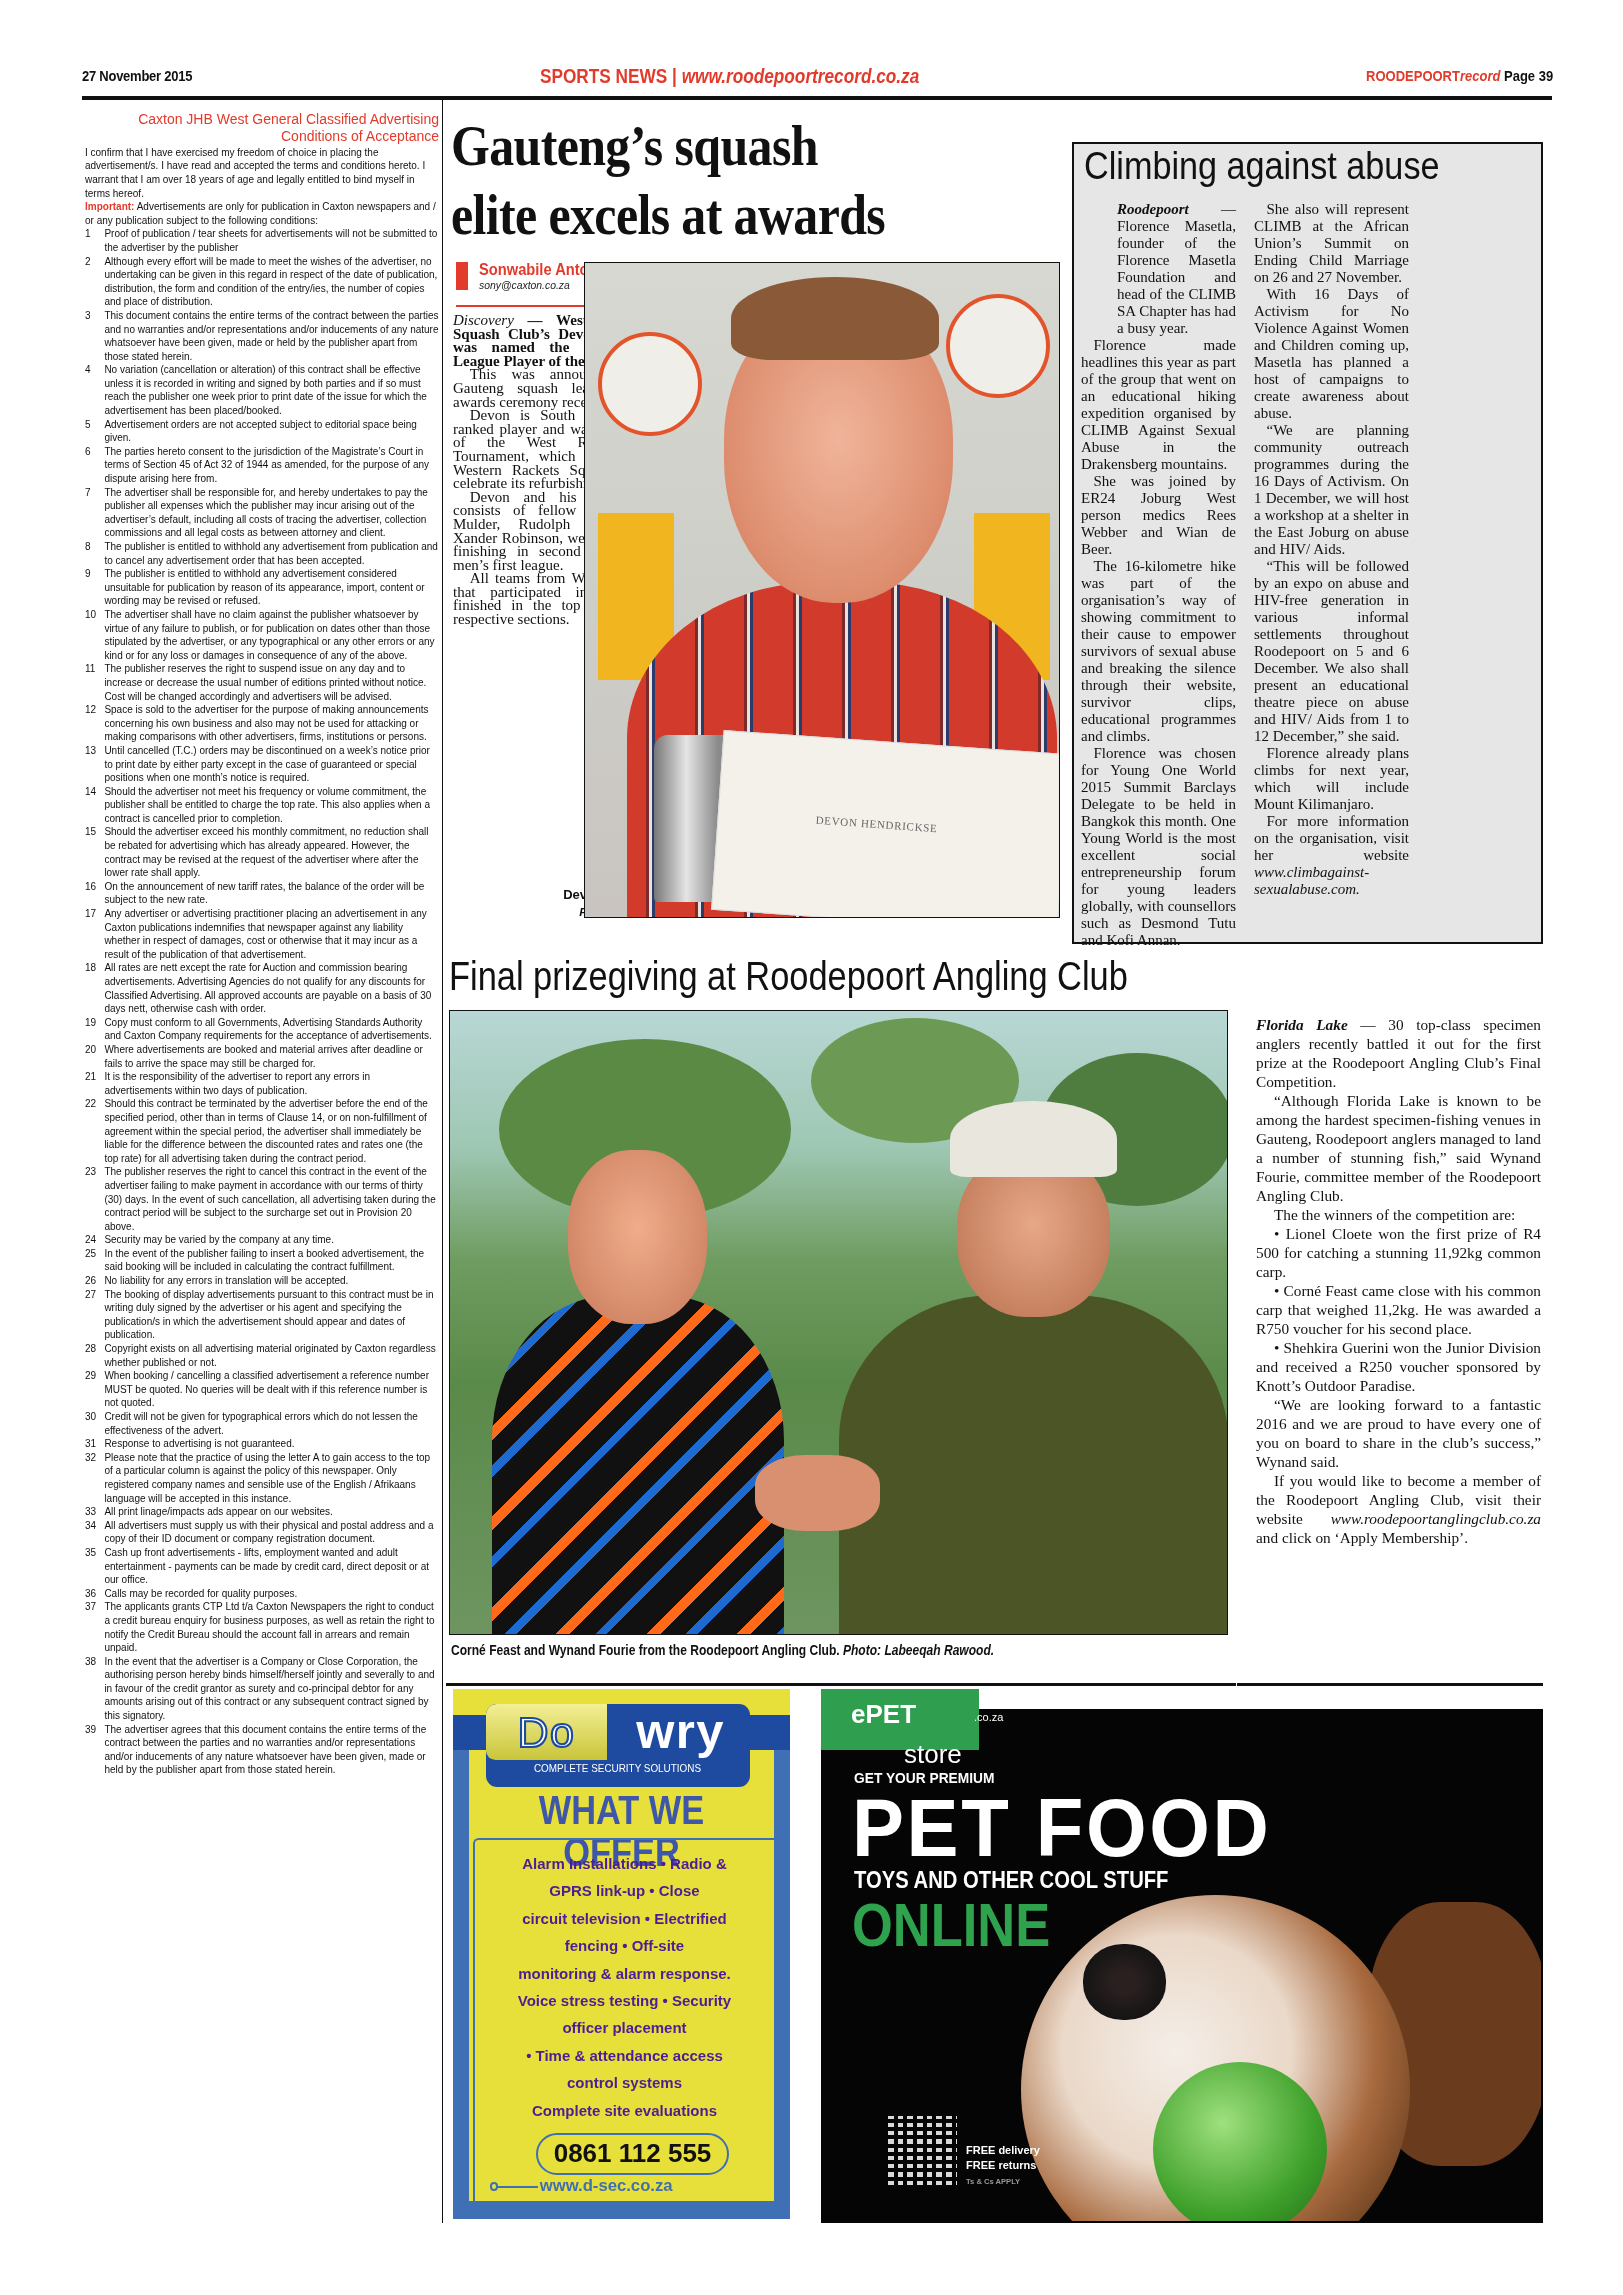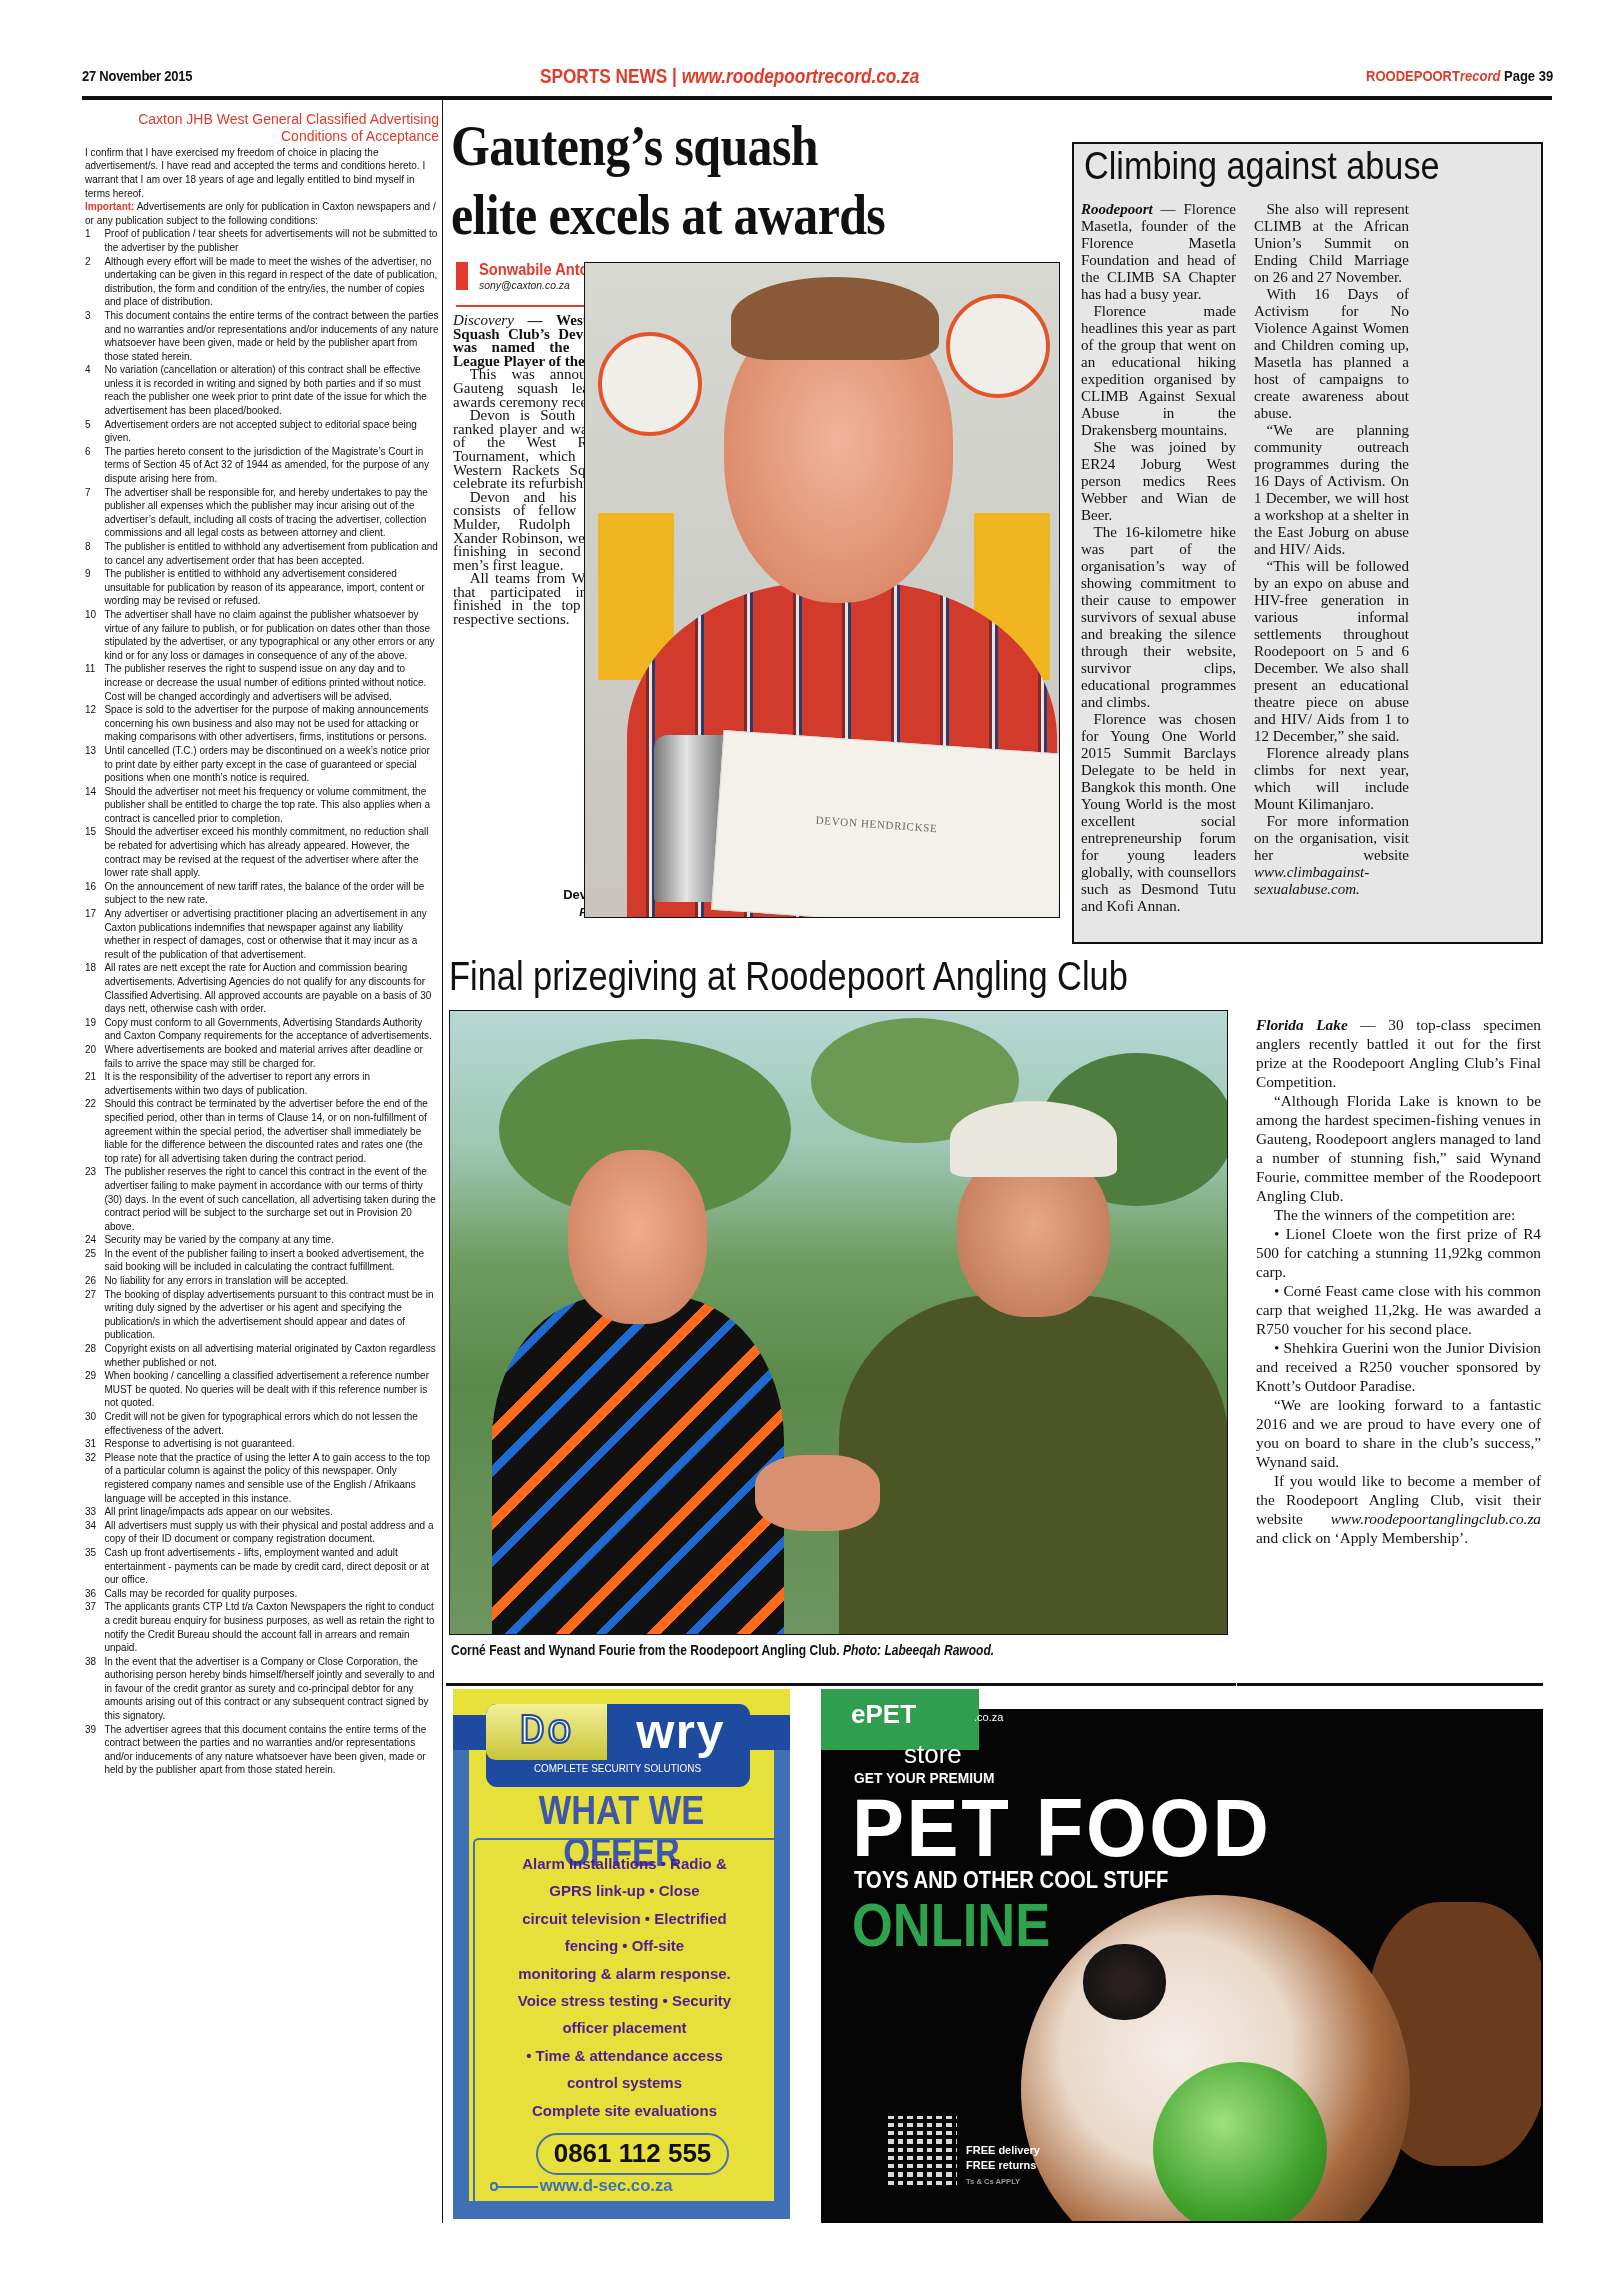--- a/index.html
+++ b/index.html
@@ -54,21 +54,21 @@
   .sq-photo .cert { position: absolute; left: 132px; top: 479px; width: 347px; height: 180px; background: #f3f1ea; transform: rotate(4deg); border: 0.7px solid #ddd; }
   .sq-photo .cert span { position: absolute; left: 97px; top: 76px; font-size: 11px; color: #666; letter-spacing: 0.7px; }
 
   
   .climb-box { position: absolute; left: 1072px; top: 142px; width: 471px; height: 802px; background: #e6e6e6; border: 2.1px solid #111; }
   .climb-head { position: absolute; left: 1084px; top: 144px; font-family: "Liberation Sans", sans-serif; font-size: 38px; line-height: 44px; transform: scaleX(0.9); transform-origin: left; white-space: nowrap; }
   .climb-col { position: absolute; top: 201px; width: 155px; font-size: 15px; line-height: 17px; text-align: justify; }
   .climb-col.c1 { left: 1081px; }
   .climb-col.c2 { left: 1254px; }
   .climb-col p { text-indent: 12.5px; }
-  .climb-col p.nolead { text-indent: 0; }
+  .climb-col p.nolead { text-indent: 0; margin-left: 36px; }
   .climb-col .dateline { font-weight: bold; font-style: italic; }
 
   
   .ang-head { position: absolute; left: 449px; top: 952px; font-family: "Liberation Sans", sans-serif; font-size: 40px; line-height: 49px; transform: scaleX(0.86); transform-origin: left; white-space: nowrap; }
   .ang-photo { position: absolute; left: 449px; top: 1010px; width: 779px; height: 625px; border: 1.4px solid #111; overflow: hidden;
     background: linear-gradient(180deg, #b8d7d5 0%, #9ec7b3 22%, #6f9c60 40%, #5a8a4a 60%, #6e9560 100%); }
   .ang-photo .tree { position: absolute; border-radius: 50%; background: #4d7a3b; }
   .ang-photo .tree.t1 { left: 49px; top: 28px; width: 292px; height: 180px; background: #5a8a43; }
   .ang-photo .tree.t2 { left: 361px; top: 7px; width: 208px; height: 125px; background: #6c9a55; }
   .ang-photo .tree.t3 { left: 590px; top: 42px; width: 194px; height: 153px; background: #4f7d40; }
@@ -88,21 +88,21 @@
   .ang-body p.nolead { text-indent: 0; }
   .ang-body .dateline { font-weight: bold; font-style: italic; }
   .ang-rule { position: absolute; left: 1237px; top: 1683px; width: 306px; height: 2.8px; background: #111; }
   .ads-rule { position: absolute; left: 446px; top: 1683px; width: 790px; height: 2.8px; background: #111; }
 
   
   .dowry { position: absolute; left: 453px; top: 1689px; width: 337px; height: 530px; background: #e8e03a; border-left: 16.7px solid #3f6fb5; border-right: 16.7px solid #3f6fb5; border-bottom: 18px solid #3f6fb5; border-top: none; }
   .dowry-top { position: absolute; left: 453px; top: 1689px; width: 337px; height: 59px; background: #e8e03a; }
   .dowry-band { position: absolute; left: 453px; top: 1715px; width: 337px; height: 35px; background: #1e4ba0; }
   .dowry-logo { position: absolute; left: 486px; top: 1704px; width: 264px; height: 83px; border-radius: 11px; background: #1e4ba0; overflow: hidden; }
-  .dowry-logo .do { position: absolute; left: 0; top: 0; width: 121px; height: 56px; background: linear-gradient(180deg, #f3ef95, #c9c53a); border-radius: 9.7px 0 0 9.7px; font-family: Liberation Mono, monospace; font-size: 43px; line-height: 56px; color: #fff; -webkit-text-stroke: 2.1px #1e4ba0; text-align: center; letter-spacing: 1.4px; }
+  .dowry-logo .do { position: absolute; left: 0; top: 0; width: 121px; height: 56px; background: linear-gradient(180deg, #f3ef95, #c9c53a); border-radius: 9.7px 0 0 9.7px; font-family: Liberation Sans, sans-serif; font-size: 43px; line-height: 56px; color: #fff; -webkit-text-stroke: 2.1px #1e4ba0; text-align: center; letter-spacing: 1.4px; }
   .dowry-logo .wry { position: absolute; left: 125px; top: 0; width: 139px; height: 56px; font-family: "Liberation Sans", sans-serif; font-weight: bold; font-size: 49px; line-height: 54px; color: #fff; text-align: center; letter-spacing: 1.4px; }
   .dowry-logo .tag { position: absolute; left: 17.4px; top: 58px; width: 229px; font-family: "Liberation Sans", sans-serif; font-size: 11px; color: #fff; text-align: center; transform: scaleX(0.9); }
   .dowry-offer { position: absolute; left: 453px; top: 1789px; width: 337px; text-align: center; font-family: "Liberation Sans", sans-serif; font-weight: bold; font-size: 40px; line-height: 42px; color: #3f57a8; transform: scaleX(0.86); }
   .dowry-inner { position: absolute; left: 473px; top: 1838px; width: 305px; height: 375px; border-left: 2.1px solid #3f6fb5; border-top: 2.1px solid #3f6fb5; border-radius: 5.6px 0 0 0; }
   .dowry-list { position: absolute; left: 472px; top: 1850px; width: 305px; text-align: center; font-family: "Liberation Sans", sans-serif; font-weight: bold; font-size: 15px; line-height: 27.4px; color: #4c1d95; }
   .dowry-phone { position: absolute; left: 536px; top: 2133px; width: 193px; height: 42px; border: 2.1px solid #3f6fb5; border-radius: 21px; text-align: center; font-family: "Liberation Sans", sans-serif; font-weight: bold; font-size: 26px; line-height: 37px; color: #111; }
   .dowry-web { position: absolute; left: 490px; top: 2176px; width: 278px; font-family: "Liberation Sans", sans-serif; font-weight: bold; font-size: 16.7px; color: #3f6fb5; white-space: nowrap; }
   .dowry-web .dot { display: inline-block; width: 8.3px; height: 8.3px; border-radius: 50%; border: 2.1px solid #3f6fb5; vertical-align: middle; }
   .dowry-web .line { display: inline-block; width: 40px; height: 2.1px; background: #3f6fb5; vertical-align: middle; margin-right: 1.4px; }
 

